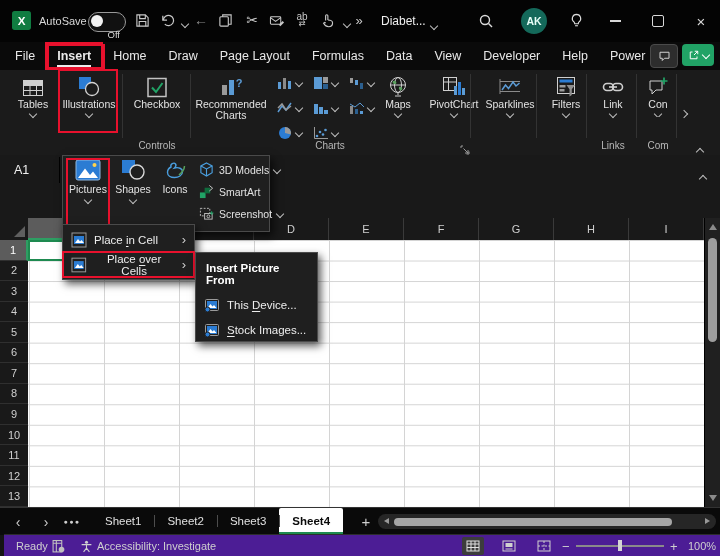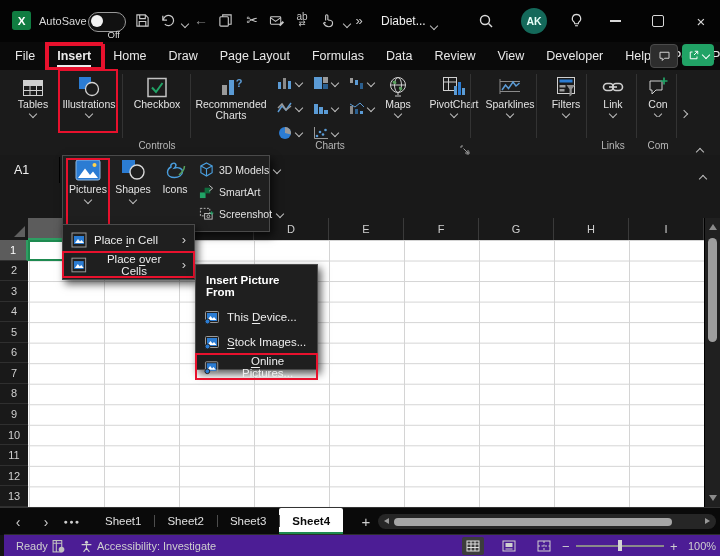--- a/index.html
+++ b/index.html
@@ -75,21 +75,21 @@
   .tri.down{border-left:4px solid transparent;border-right:4px solid transparent;border-top:6px solid #8a8a8a;bottom:6px;}
 
   
   .panel{position:absolute;background:#1f1f1f;border:1px solid #4a4a4a;box-shadow:3px 4px 8px rgba(0,0,0,.65);z-index:5;box-sizing:border-box;}
   .ill-panel{left:62px;top:155px;width:208px;height:77px;}
   .ill-big{position:absolute;top:3px;height:68px;display:flex;flex-direction:column;align-items:center;gap:2px;
            font-size:10.5px;color:#e2e2e2;}
   .ill-row{position:absolute;left:136px;display:flex;align-items:center;gap:5px;font-size:10.5px;color:#e2e2e2;white-space:nowrap;}
   .menu{position:absolute;background:#1f1f1f;border:1px solid #4a4a4a;box-shadow:3px 4px 8px rgba(0,0,0,.65);z-index:6;box-sizing:border-box;}
   .place-menu{left:62px;top:224px;width:133px;height:56px;padding:2px 0;}
-  .ins-menu{left:195px;top:264px;width:123px;height:106px;}
+  .ins-menu{left:195px;top:252px;width:123px;height:90px;}
   .menu-item{display:flex;align-items:center;gap:7px;height:25px;padding:0 8px;font-size:11.5px;color:#ededed;position:relative;text-align:center;}
   .menu-item .arrow{margin-left:auto;font-size:13px;color:#cfcfcf;}
   .menu-item.boxed{outline:2.5px solid #e8112d;outline-offset:-1px;}
   .menu-header{font-size:11.5px;font-weight:bold;color:#fff;padding:9px 10px 6px 10px;}
   .redbox{position:absolute;border:2.5px solid #e8112d;box-sizing:border-box;z-index:7;pointer-events:none;}
 
   
   .sheetbar{position:absolute;left:0;top:507px;width:720px;height:27px;background:#0a0a0a;border-top:1px solid #333;}
   .sheet-nav{position:absolute;top:0;height:27px;display:flex;align-items:center;justify-content:center;
              color:#cfcfcf;font-size:14px;width:20px;}
@@ -205,21 +205,20 @@
   <div class="menubar">
     <div style="display:flex;align-items:center;padding-left:4px">
 
     <div class="menu-tab">File</div>
         <div class="menu-tab active">Insert</div>
         <div class="menu-tab">Home</div>
         <div class="menu-tab">Draw</div>
         <div class="menu-tab">Page Layout</div>
         <div class="menu-tab">Formulas</div>
         <div class="menu-tab">Data</div>
-        <div class="menu-tab">Review</div>
         <div class="menu-tab">View</div>
         <div class="menu-tab">Developer</div>
         <div class="menu-tab">Help</div>
         <div class="menu-tab">Power Pivot</div>
       </div>
   </div>
   <span class="comment-top">
     <svg width="13" height="12" viewBox="0 0 16 16" fill="none" stroke="#d5d5d5" stroke-width="1.3">
         <path d="M2 3h12v8H8l-3 3v-3H2z"></path>
       </svg>
@@ -583,29 +582,20 @@
       </div>
         <div class="menu-item">
         <svg width="16" height="16" viewBox="0 0 16 16">
             <rect x="1.5" y="2.5" width="13" height="11" rx="1" fill="none" stroke="#9a9a9a"></rect>
             <rect x="3" y="4" width="10" height="8" fill="#2b7cd3"></rect>
             <path d="M3.5 11l3-4 2 2.5L10 8l2.5 3z" fill="#fff"></path>
             <circle cx="3.5" cy="12.5" r="2.5" fill="#2b7cd3" stroke="#1f1f1f"></circle>
           </svg>
         <span><span></span><u>S</u><span>tock Images...</span></span>
       </div>
-        <div class="menu-item boxed">
-        <svg width="16" height="16" viewBox="0 0 16 16">
-            <rect x="1.5" y="2.5" width="13" height="11" rx="1" fill="none" stroke="#9a9a9a"></rect>
-            <rect x="3" y="4" width="10" height="8" fill="#2b7cd3"></rect>
-            <path d="M3.5 11l3-4 2 2.5L10 8l2.5 3z" fill="#fff"></path>
-            <circle cx="3.5" cy="12.5" r="2.5" fill="#2b7cd3" stroke="#1f1f1f"></circle>
-          </svg>
-        <span><span></span><u>O</u><span>nline Pictures...</span></span>
-      </div>
       </div>
   </div>
 
   <div class="redbox" style="left:47px;top:44px;width:58px;height:25px"></div>
   <div class="redbox" style="left:58px;top:69px;width:60px;height:64px"></div>
 
   <div class="sheetbar">
     <span class="sheet-nav" style="left:8px">‹</span>
     <span class="sheet-nav" style="left:36px">›</span>
     <span class="sheet-nav" style="left:62px;font-size:7px;letter-spacing:1.5px">●●●</span>

